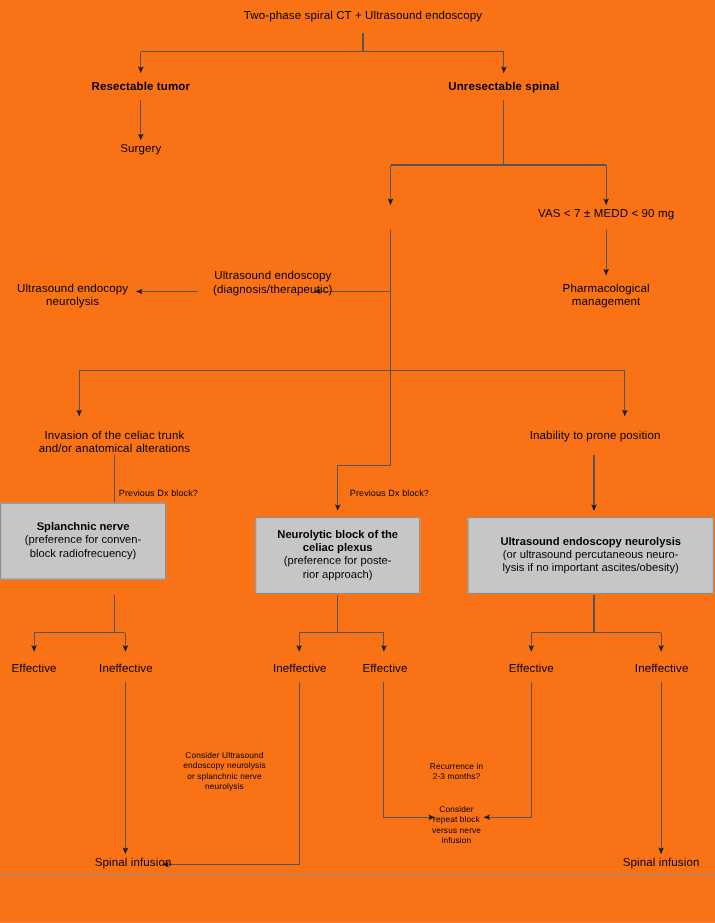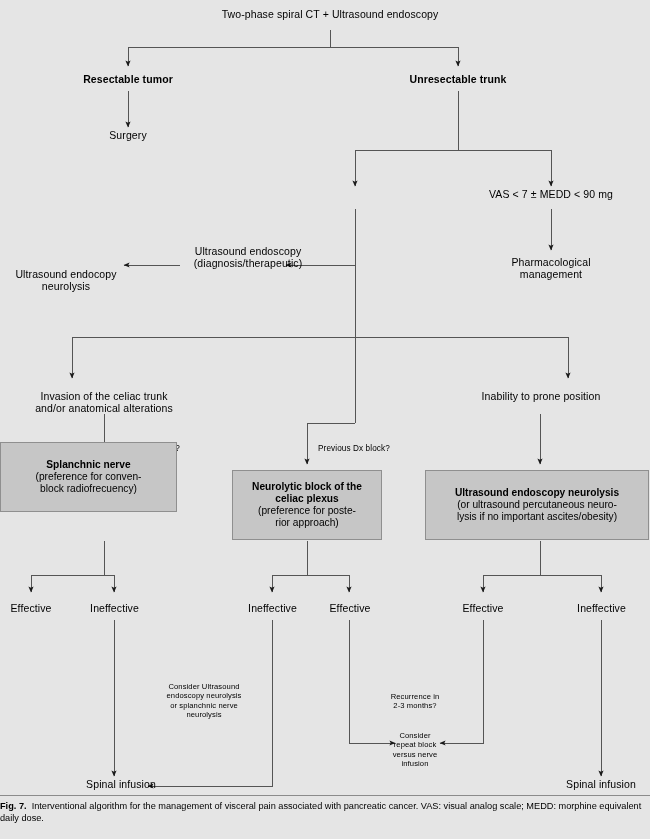--- a/index.html
+++ b/index.html
@@ -7,21 +7,21 @@
   body{
     font-family:"Liberation Sans","DejaVu Sans",sans-serif;
     color:#000;
     -webkit-font-smoothing:antialiased;
   }
   #page{
     position:relative;
     width:650px;
     height:839px;
     overflow:hidden;
-    background:#e5e5e5;
+    background:#f97316;
   }
   #canvas{position:absolute;left:0;top:0;width:650px;height:839px;}
 
   
   .node{
     position:absolute;
     text-align:center;
     line-height:1.17;
     white-space:pre-line;
     font-size:10.5px;
@@ -135,46 +135,46 @@
 
       <path d="M601,620 L601,776" marker-end="url(#ar)"></path>
 
     </g>
   </svg>
 
   <div class="node" style="left:150px;top:8px;width:360px;">Two-phase spiral CT + Ultrasound endoscopy</div>
 
   <div class="node b" style="left:48px;top:73px;width:160px;">Resectable tumor</div>
 
-  <div class="node b" style="left:378px;top:73px;width:160px;">Unresectable trunk</div>
+  <div class="node b" style="left:378px;top:73px;width:160px;">Unresectable spinal</div>
 
   <div class="node" style="left:68px;top:129px;width:120px;">Surgery</div>
 
 
   <div class="node" style="left:461px;top:188px;width:180px;">VAS &lt; 7 ± MEDD &lt; 90 mg</div>
 
   <div class="node" style="left:183px;top:245px;width:130px;">Ultrasound endoscopy
 (diagnosis/therapeutic)</div>
 
-  <div class="node" style="left:6px;top:256px;width:120px;margin-top:12px;">Ultrasound endocopy
+  <div class="node" style="left:6px;top:256px;width:120px;">Ultrasound endocopy
 neurolysis</div>
 
   <div class="node" style="left:486px;top:256px;width:130px;">Pharmacological
 management</div>
 
   <div class="node" style="left:14px;top:390px;width:180px;text-align:center;">Invasion of the celiac trunk
 and/or anatomical alterations</div>
 
   <div class="node" style="left:465px;top:390px;width:152px;">Inability to prone position</div>
 
   <div class="node sm" style="left:108px;top:444px;width:100px;text-align:left;">Previous Dx block?</div>
 
   <div class="node sm" style="left:318px;top:444px;width:100px;text-align:left;">Previous Dx block?</div>
 
-  <div class="gbox" style="left:0px;top:442px;width:177px;height:70px;justify-content:center;">
+  <div class="gbox" style="left:0px;top:457px;width:151px;height:70px;justify-content:center;">
     <div>
       <span class="ttl">Splanchnic nerve</span>
       <span class="sub">(preference for conven-
 block radiofrecuency)</span>
     </div>
   </div>
 
   <div class="gbox" style="left:232px;top:470px;width:150px;height:70px;">
     <div>
       <span class="ttl">Neurolytic block of
@@ -213,15 +213,14 @@
   <div class="node xs" style="left:383px;top:731px;width:64px;">Consider
 repeat block
 versus nerve
 infusion</div>
 
   <div class="node" style="left:66px;top:778px;width:110px;">Spinal infusion</div>
 
   <div class="node" style="left:546px;top:778px;width:110px;">Spinal infusion</div>
 
   <div id="rule"></div>
-  <div id="caption"><span class="fignum">Fig. 7.</span>&nbsp;&nbsp;<span>Interventional algorithm for the management of visceral pain associated with pancreatic cancer. VAS: visual analog scale; MEDD: morphine equivalent daily dose.</span></div>
 
 </div>
 
 </body></html>

